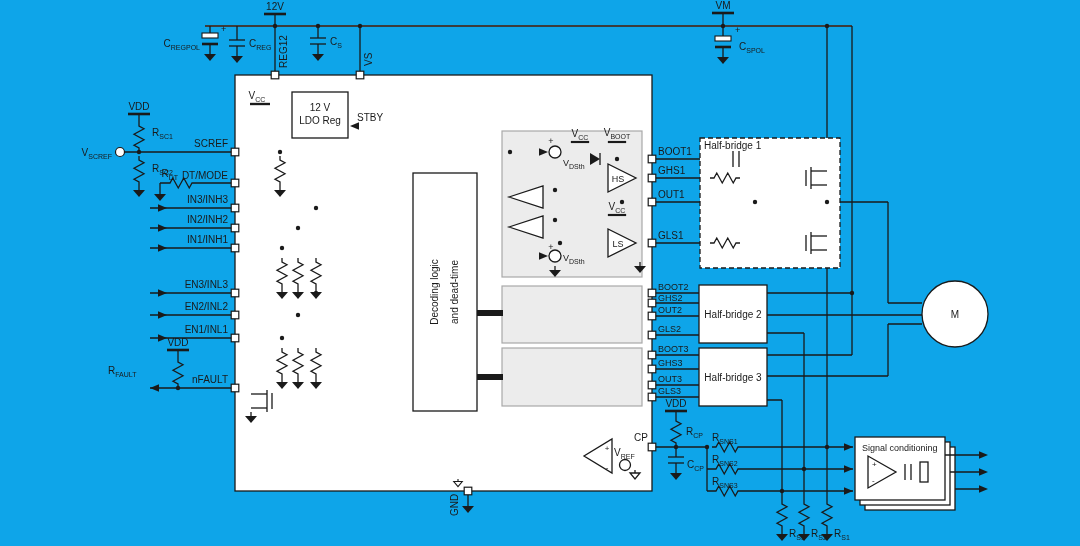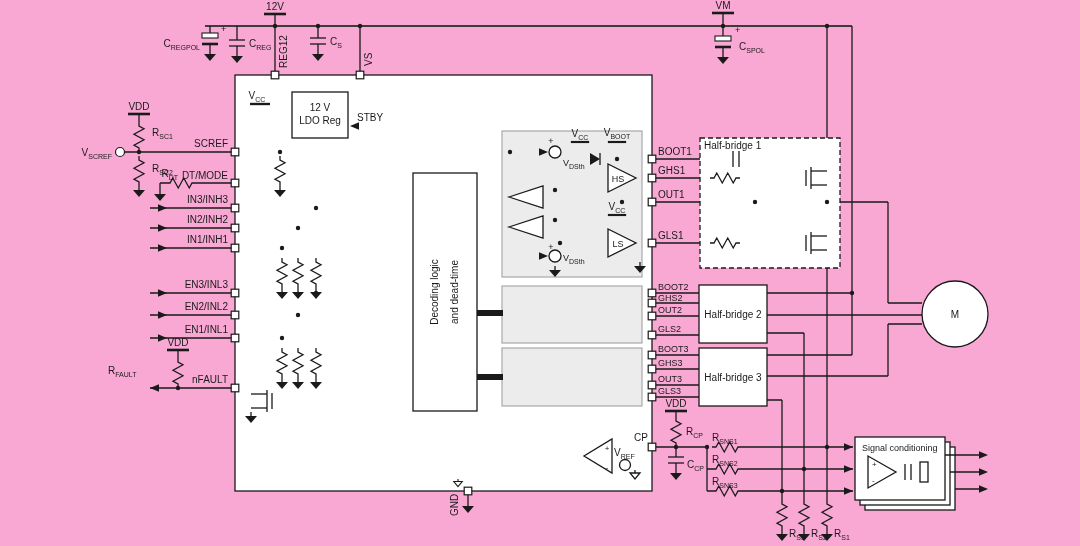--- a/index.html
+++ b/index.html
@@ -1,16 +1,16 @@
 <!DOCTYPE html>
 <html><head>
 <meta charset="utf-8">
 <style>
   html,body{margin:0;padding:0;background:#ffffff;}
-  #stage{position:relative;width:1080px;height:546px;background:#f9a8d4;overflow:hidden;}
+  #stage{position:relative;width:1080px;height:546px;background:#0ea5e9;overflow:hidden;}
   svg{display:block;font-family:"Liberation Sans",sans-serif;}
   text{font-family:"Liberation Sans",sans-serif;font-size:10px;fill:#1a1a1a;stroke:none;}
   .sub{font-size:7px;}
   .sm{font-size:9px;}
   .tiny{font-size:8px;}
   .blk{fill:#ececec;stroke:#a9a9a9;stroke-width:1.2;}
   .box{fill:#ffffff;stroke:#1a1a1a;stroke-width:1.3;}
   .wire{stroke:#1a1a1a;stroke-width:1.3;fill:none;}
   .rail{stroke:#3c3c3c;stroke-width:2.2;fill:none;}
   .pin{fill:#ffffff;stroke:#1a1a1a;stroke-width:1.2;}

